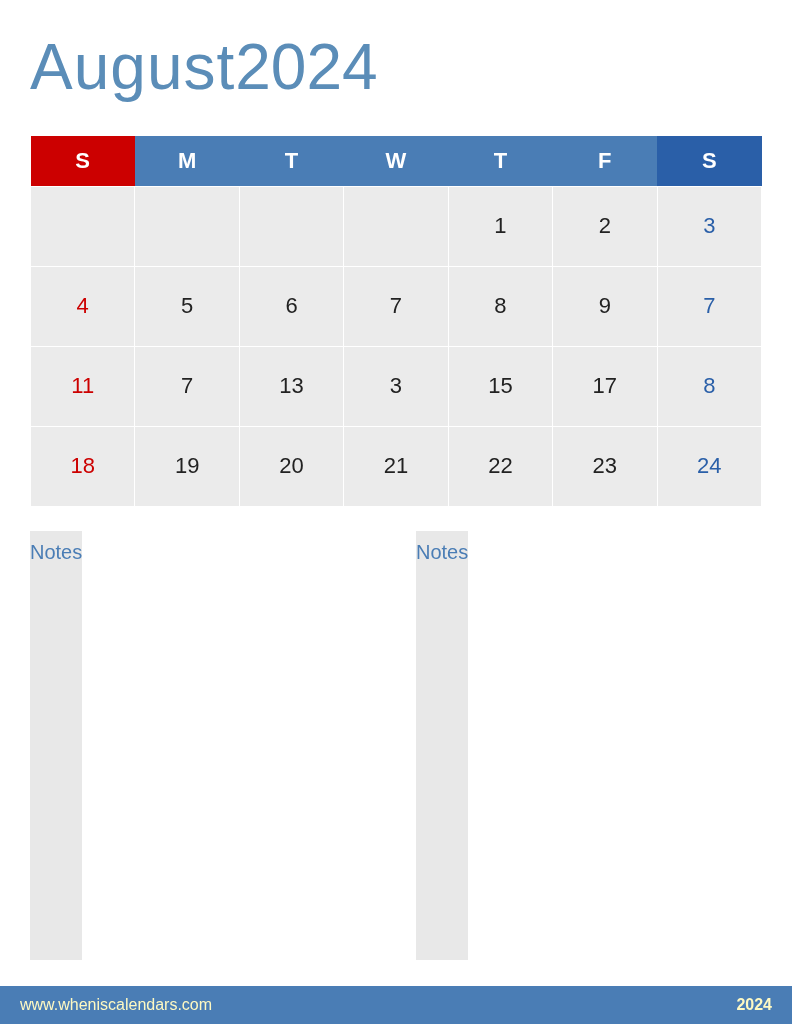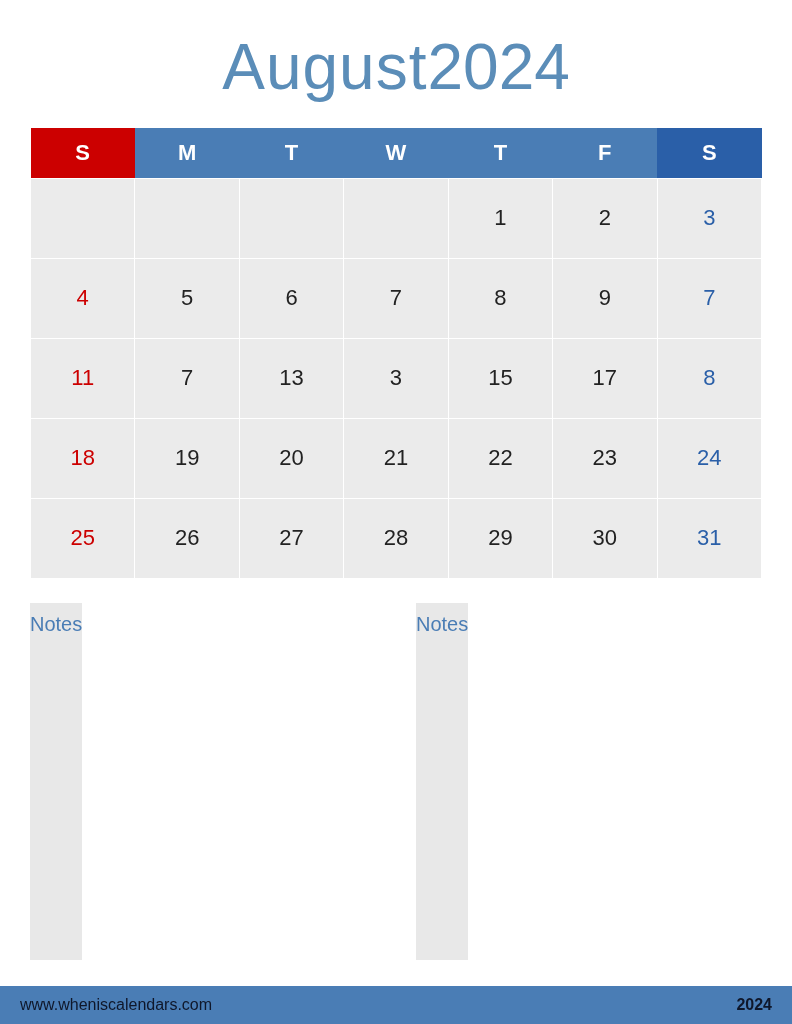--- a/index.html
+++ b/index.html
@@ -16,23 +16,23 @@
     .page {
       width: 792px;
       height: 1024px;
       padding: 30px 30px 0 30px;
       display: flex;
       flex-direction: column;
     }
 
     .header {
       display: flex;
-      justify-content: center;
+      justify-content: flex-start;
       align-items: flex-start;
-      margin-bottom: 24px;
+      margin-bottom: 32px;
     }
 
     .month-title {
       font-size: 64px;
       color: #5b8db8;
       font-weight: 400;
       letter-spacing: 1px;
     }
 
     .year-title {
@@ -127,21 +127,21 @@
     }
 
     .notes-line {
       border-bottom: 1.5px solid #5b8db8;
       width: 100%;
       height: 1px;
     }
 
     .footer {
       background-color: #4a7db5;
-      color: #0f172a;
+      color: #fef9c3;
       display: flex;
       justify-content: space-between;
       align-items: center;
       padding: 10px 20px;
       font-size: 16px;
       margin: 0 -30px;
       width: calc(100% + 60px);
     }
 
     .footer-url {
@@ -206,29 +206,20 @@
           </tr>
           <tr>
             <td class="day-cell sunday">18</td>
             <td class="day-cell">19</td>
             <td class="day-cell">20</td>
             <td class="day-cell">21</td>
             <td class="day-cell">22</td>
             <td class="day-cell">23</td>
             <td class="day-cell saturday">24</td>
           </tr>
-          <tr>
-            <td class="day-cell sunday">25</td>
-            <td class="day-cell">26</td>
-            <td class="day-cell">27</td>
-            <td class="day-cell">28</td>
-            <td class="day-cell">29</td>
-            <td class="day-cell">30</td>
-            <td class="day-cell saturday">31</td>
-          </tr>
         </tbody>
     </table>
   </div>
 
   <div class="notes-section">
     <div class="notes-box">
       <div class="notes-label-container">
         <span class="notes-label">Notes</span>
       </div>
       <div class="notes-lines">

